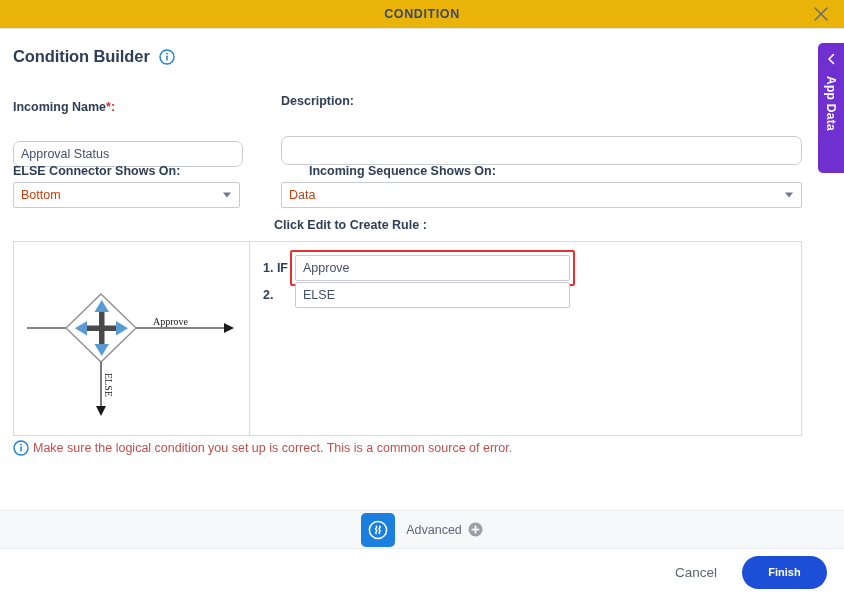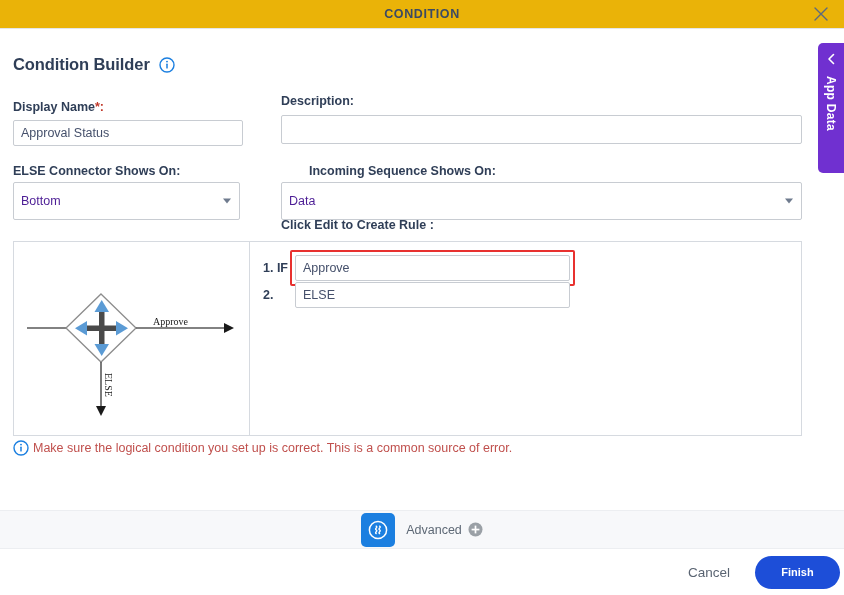--- a/index.html
+++ b/index.html
@@ -58,21 +58,20 @@
     height: 465px;
     background: #ffffff;
   }
 
   .page-title-row {
     position: absolute;
     top: 17px; left: 13px;
     display: flex;
     align-items: center;
     gap: 9px;
-    margin-top: 8px;
   }
   .page-title {
     font-size: 16.5px;
     font-weight: bold;
     color: #2f3e57;
     letter-spacing: -0.1px;
   }
 
   .info-icon {
     display: inline-flex;
@@ -90,37 +89,38 @@
     color: #2f3e57;
     white-space: nowrap;
   }
   .req-star { color: #c0392b; font-weight: bold; }
 
   .txt-input {
     position: absolute;
     height: 26px;
     border: 1px solid #c8ccd2;
     background: #ffffff;
-    border-radius: 2px;
+    border-radius: 7px;
     font-family: "Liberation Sans", sans-serif;
     font-size: 12.5px;
     color: #45506b;
     padding: 0 7px;
     outline: none;
+    margin-top: 21px;
   }
   .txt-input::placeholder { color: #a9afb9; }
 
   .select-box {
     position: absolute;
-    height: 38px;
+    height: 26px;
     border: 1px solid #c8ccd2;
     background: #ffffff;
     border-radius: 2px;
     font-size: 12.5px;
-    color: #4c1d95;
+    color: #c2410c;
     padding: 0 7px;
     display: flex;
     align-items: center;
     cursor: pointer;
   }
   .select-caret {
     position: absolute;
     right: 8px;
     top: 50%;
     transform: translateY(-50%);
@@ -132,21 +132,21 @@
 
   
   #lbl-display   { top: 70px;  left: 13px; }
   #in-display    { top: 90px;  left: 13px; width: 230px; }
   #lbl-desc      { top: 64px;  left: 281px; }
   #in-desc       { top: 85px;  left: 281px; width: 521px; height: 29px; }
   #lbl-else      { top: 134px; left: 13px; }
   #sel-else      { top: 152px; left: 13px; width: 227px; }
   #lbl-incoming  { top: 134px; left: 281px; padding-left: 28px; }
   #sel-incoming  { top: 152px; left: 281px; width: 521px; }
-  #lbl-clickedit { top: 188px; left: 281px; }
+  #lbl-clickedit { top: 188px; left: 274px; }
 
   
   .rule-panel {
     position: absolute;
     top: 211px; left: 13px;
     width: 789px;
     height: 195px;
     border: 1px solid #d6dae0;
     background: #ffffff;
     display: flex;
@@ -251,21 +251,21 @@
 
   
   .footer {
     position: absolute;
     bottom: 0; left: 0;
     width: 844px; height: 46px;
     background: #ffffff;
     display: flex;
     align-items: center;
     justify-content: flex-end;
-    padding-right: 4px;
+    padding-right: 17px;
     gap: 21px;
   }
   .btn-cancel {
     font-size: 13.5px;
     color: #5a6472;
     background: none;
     border: none;
     font-family: "Liberation Sans", sans-serif;
     cursor: pointer;
     padding: 6px 4px;
@@ -338,21 +338,21 @@
       <span class="info-icon">
         <svg width="16" height="16" viewBox="0 0 16 16">
           <circle cx="8" cy="8" r="7" fill="none" stroke="#1b7fe0" stroke-width="1.4"></circle>
           <circle cx="8" cy="4.6" r="0.95" fill="#1b7fe0"></circle>
           <rect x="7.25" y="6.6" width="1.5" height="5" rx="0.6" fill="#1b7fe0"></rect>
         </svg>
       </span>
     </div>
 
     <div class="field-label" id="lbl-display">
-      <span>Display Name</span><span class="req-star">*:</span>
+      <span>Incoming Name</span><span class="req-star">*:</span>
     </div>
     <input class="txt-input" id="in-display" value="Approval Status" style="">
 
     <div class="field-label" id="lbl-desc">Description:</div>
     <input class="txt-input" id="in-desc" value="" style="">
 
     <div class="field-label" id="lbl-else">ELSE Connector Shows On:</div>
     <div class="select-box" id="sel-else">
       <span>Bottom</span>
       <span class="select-caret"></span>

